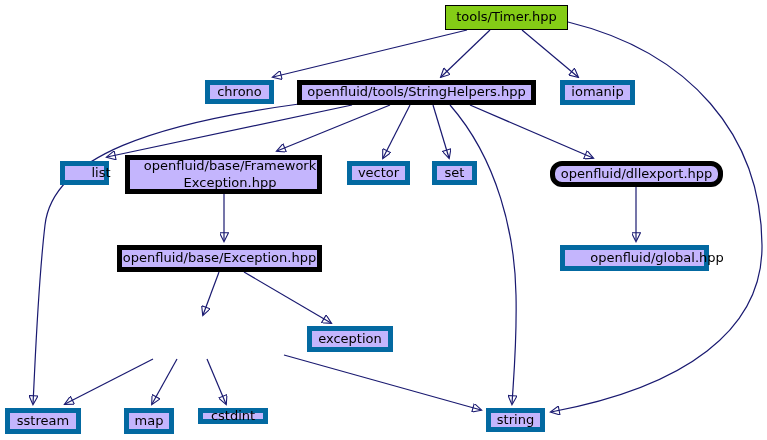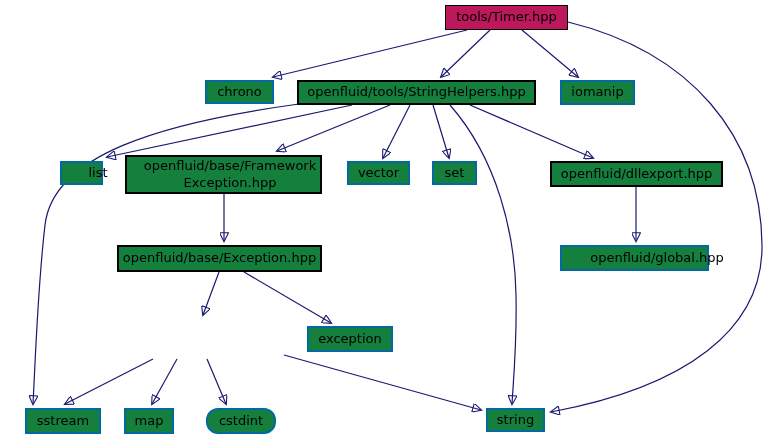--- a/index.html
+++ b/index.html
@@ -7,25 +7,25 @@
     position:relative;width:767px;height:440px;background:#ffffff;
     font-family:"DejaVu Sans","Liberation Sans",sans-serif;
     overflow:hidden;
   }
   svg.edges{position:absolute;left:0;top:0;width:767px;height:440px;}
   svg.edges path{fill:none;stroke:#191970;stroke-width:1.2px;}
   .node{
     position:absolute;box-sizing:border-box;
     display:flex;align-items:center;justify-content:center;
     text-align:center;font-size:13px;line-height:1.3;color:#000;
-    background:#15803d;border:2px solid #0369a1;
+    background:#c4b5fd;border:5px solid #0369a1;
     white-space:pre-line;padding:0 3px;
   }
   .node.project{border-color:#000000;}
-  .node.current{background:#be185d;border:1.5px solid #000000;font-weight:400;}
+  .node.current{background:#84cc16;border:1.5px solid #000000;font-weight:400;}
 </style>
 </head>
 <body>
 
 <div class="canvas">
 
   <svg class="edges" viewBox="0 0 767 440">
     <defs>
       <marker id="arrow" viewBox="0 0 10 10" refX="9.2" refY="5" markerWidth="11" markerHeight="9" markerUnits="userSpaceOnUse" orient="auto">
         <path d="M0,0 L10,5 L0,10 z" fill="#191970" stroke="none"></path>
@@ -62,30 +62,30 @@
 
   <div class="node" style="left:60px;top:161px;width:42px;height:24px;padding-left:36px;">list</div>
 
   <div class="node project" style="left:125px;top:155px;width:197px;height:39px;padding-left:16px;">openfluid/base/Framework
 Exception.hpp</div>
 
   <div class="node" style="left:347px;top:161px;width:63px;height:24px;">vector</div>
 
   <div class="node" style="left:432px;top:161px;width:45px;height:24px;">set</div>
 
-  <div class="node project" style="left:550px;top:161px;width:173px;height:26px;">openfluid/dllexport.hpp</div>
+  <div class="node project" style="left:550px;top:161px;width:173px;height:26px;border-radius:12px;">openfluid/dllexport.hpp</div>
 
   <div class="node" style="left:560px;top:245px;width:149px;height:26px;padding-left:48px;">openfluid/global.hpp</div>
 
   <div class="node project" style="left:117px;top:245px;width:205px;height:27px;">openfluid/base/Exception.hpp</div>
 
 
   <div class="node" style="left:307px;top:326px;width:86px;height:26px;">exception</div>
 
-  <div class="node" style="left:5px;top:408px;width:76px;height:26px;margin-left:20px;">sstream</div>
+  <div class="node" style="left:5px;top:408px;width:76px;height:26px;">sstream</div>
 
   <div class="node" style="left:124px;top:408px;width:50px;height:26px;">map</div>
 
-  <div class="node" style="left:206px;top:408px;width:70px;height:26px;border-radius:12px;">cstdint</div>
+  <div class="node" style="left:198px;top:408px;width:70px;height:16px;">cstdint</div>
 
   <div class="node" style="left:486px;top:408px;width:59px;height:24px;">string</div>
 
 </div>
 
 </body></html>

